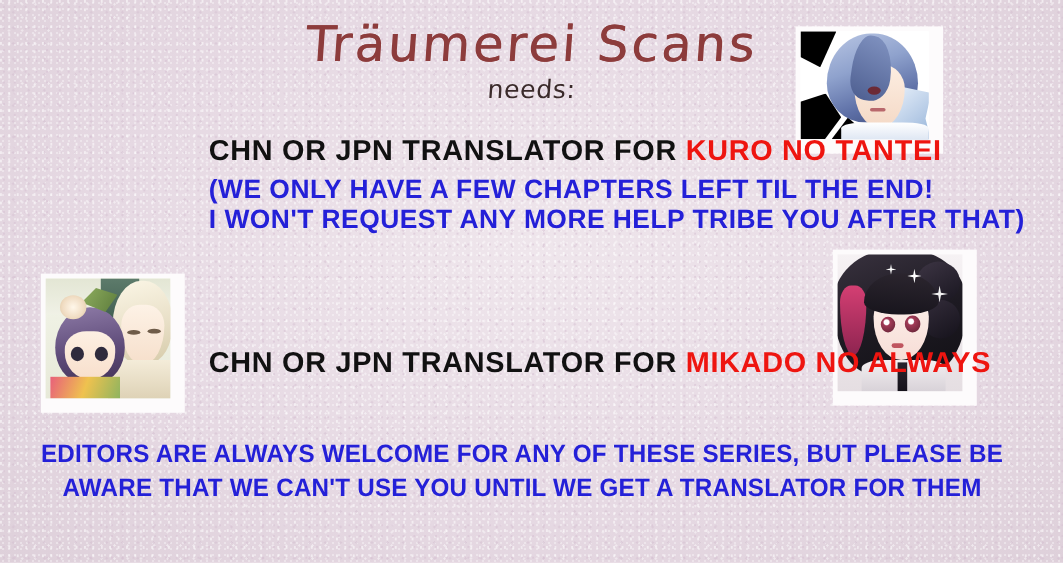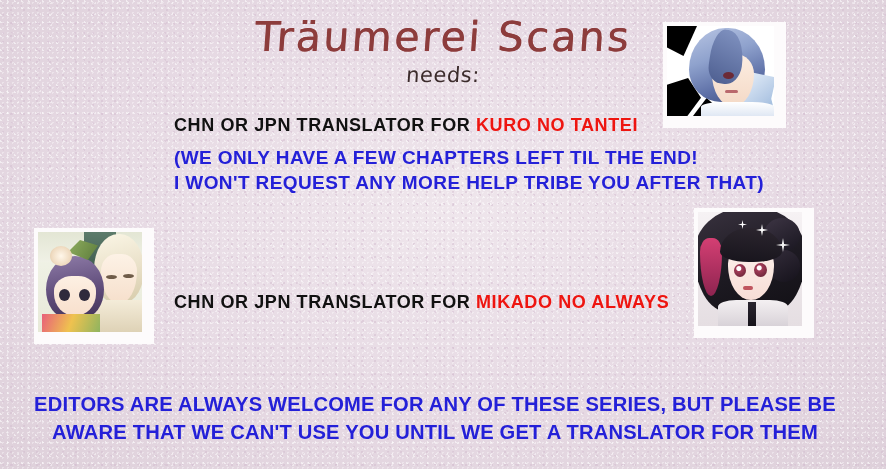--- a/index.html
+++ b/index.html
@@ -62,49 +62,49 @@
 
   
   .requests {
     position: absolute;
     left: 174px;
     top: 113px;
     width: 640px;
   }
   .req-line {
     font-family: "Liberation Sans", sans-serif;
-    font-size: 18px;
+    font-size: 24px;
     line-height: 25px;
     font-weight: bold;
     letter-spacing: 0.6px;
     color: #111111;
     white-space: nowrap;
   }
   .req-line .title-red {
     color: #ee1510;
   }
   .note {
     font-family: "Liberation Sans", sans-serif;
-    font-size: 19px;
+    font-size: 22px;
     line-height: 25px;
     font-weight: bold;
     letter-spacing: 0.4px;
     color: #2420d8;
     white-space: nowrap;
   }
   .note-first { margin-top: 7px; }
 
   .req-inukai { position: absolute; left: 174px; top: 232px; }
   .req-mikado { position: absolute; left: 174px; top: 290px; }
 
   
   .footer {
     position: absolute;
     left: 0;
-    top: 390px;
+    top: 365px;
     width: 870px;
     text-align: center;
   }
   .footer-line {
     font-family: "Liberation Sans", sans-serif;
     font-size: 21px;
     line-height: 28px;
     font-weight: bold;
     letter-spacing: 0.2px;
     color: #2420d8;

